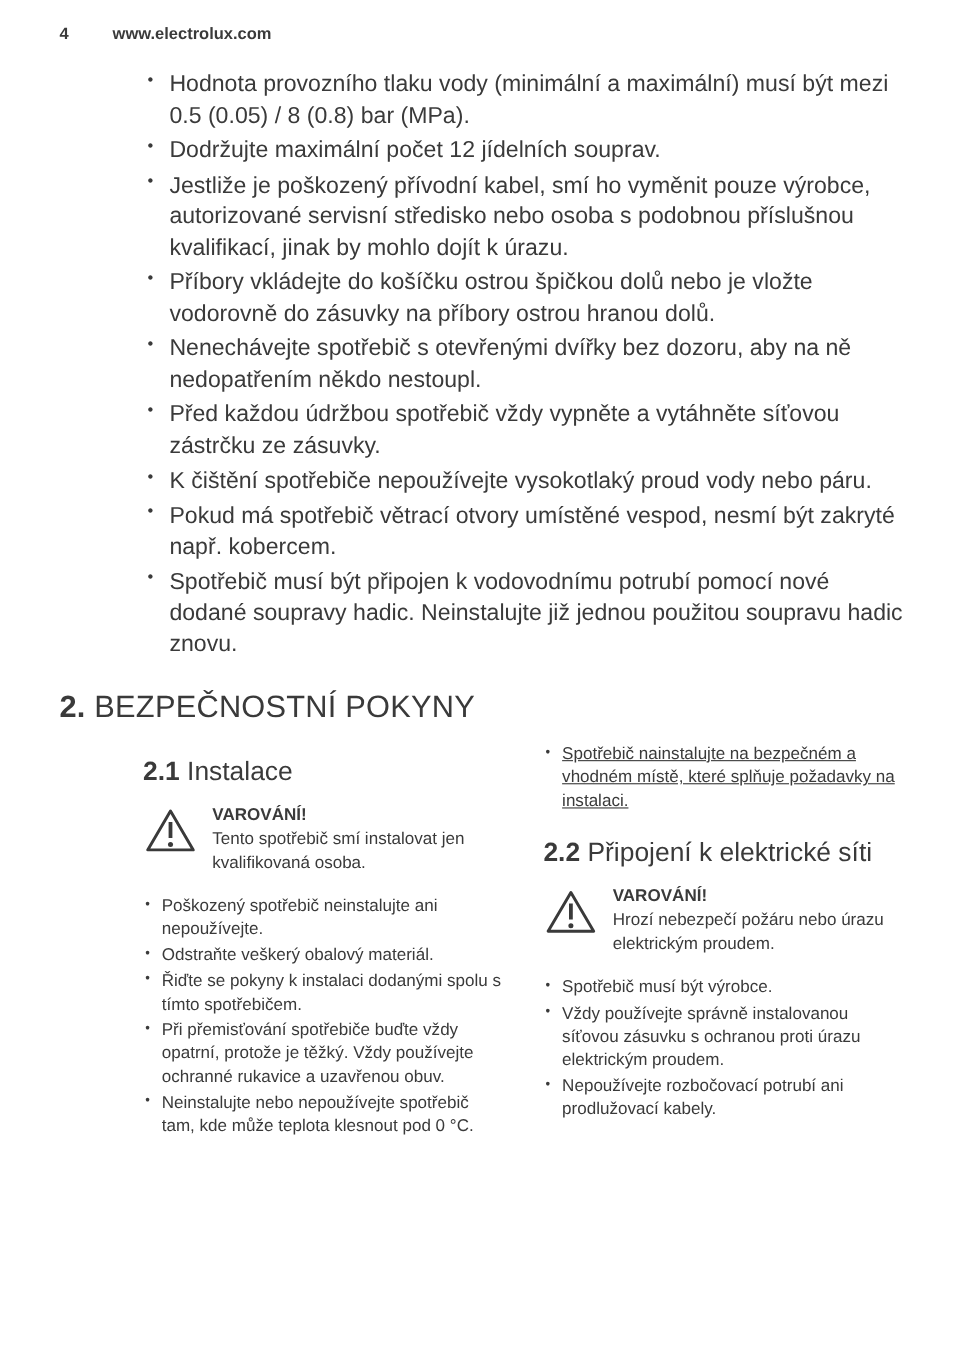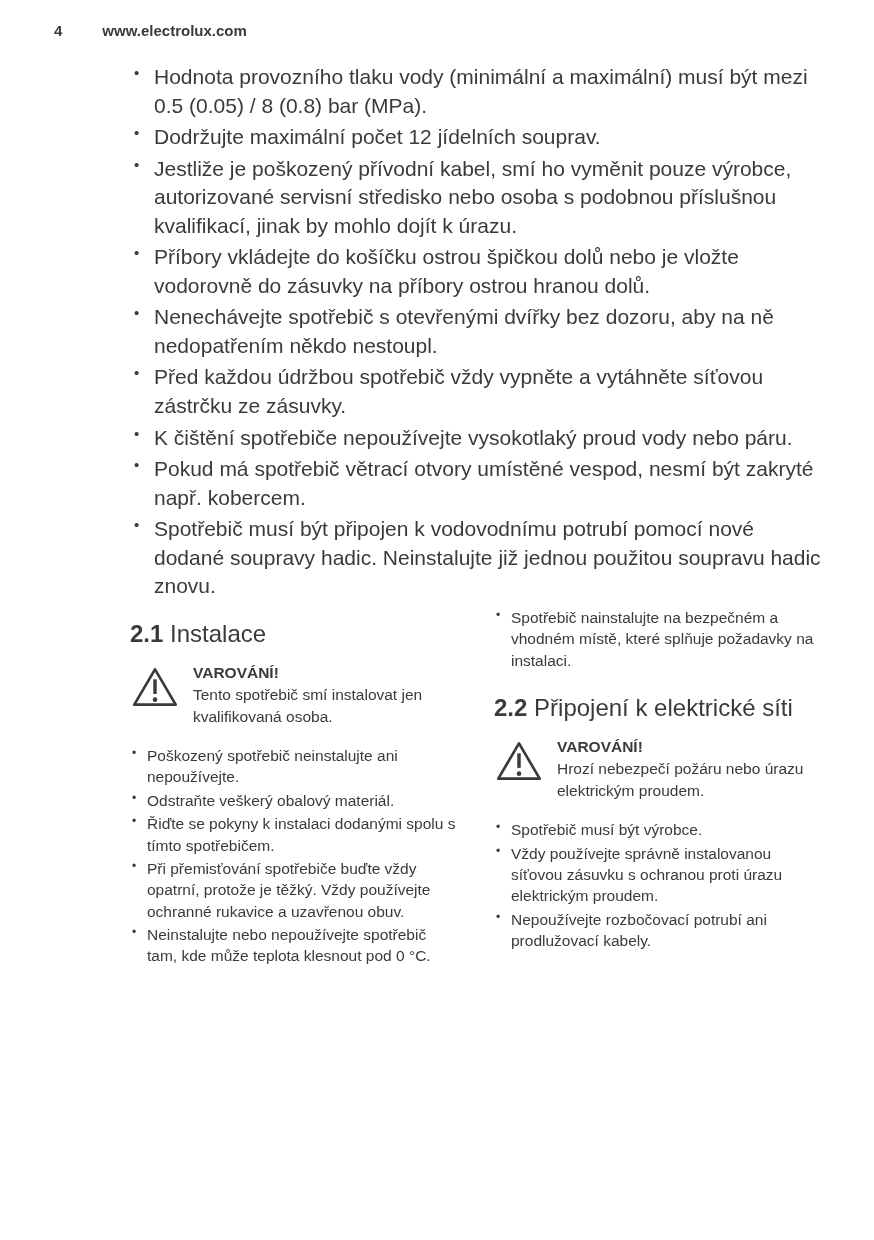--- a/index.html
+++ b/index.html
@@ -33,21 +33,21 @@
   .subsection .sub-num { font-weight: 700; }
 
   .warning-box { display: flex; gap: 15px; margin: 4px 0 18px 2px; }
   .warning-icon { flex: 0 0 auto; padding-top: 4px; }
   .warning-body { flex: 1; }
   .warning-label { font-weight: 700; margin-bottom: 1px; }
 
   .col-list > li { padding-left: 17px; margin-bottom: 2px; }
   .col-list > li::before { left: 2px; top: 0; font-size: 12px; }
 
-  .right-top-list { margin-bottom: 14px; }
+  .right-top-list { margin-bottom: 14px; text-decoration: underline; }
   .subsection.second { margin-top: 20px; }
 </style>
 </head>
 <body>
 
 <div class="page">
 
   <div class="page-header">
     <span>4</span>
     <span>www.electrolux.com</span>
@@ -58,20 +58,24 @@
     <li>Dodržujte maximální počet 12 jídelních souprav.</li>
     <li>Jestliže je poškozený přívodní kabel, smí ho vyměnit pouze výrobce, autorizované servisní středisko nebo osoba s podobnou příslušnou kvalifikací, jinak by mohlo dojít k úrazu.</li>
     <li>Příbory vkládejte do košíčku ostrou špičkou dolů nebo je vložte vodorovně do zásuvky na příbory ostrou hranou dolů.</li>
     <li>Nenechávejte spotřebič s otevřenými dvířky bez dozoru, aby na ně nedopatřením někdo nestoupl.</li>
     <li>Před každou údržbou spotřebič vždy vypněte a vytáhněte síťovou zástrčku ze zásuvky.</li>
     <li>K čištění spotřebiče nepoužívejte vysokotlaký proud vody nebo páru.</li>
     <li>Pokud má spotřebič větrací otvory umístěné vespod, nesmí být zakryté např. kobercem.</li>
     <li>Spotřebič musí být připojen k vodovodnímu potrubí pomocí nové dodané soupravy hadic. Neinstalujte již jednou použitou soupravu hadic znovu.</li>
   </ul>
 
+  <h1 class="section-title">
+    <span class="sec-num">2.</span>
+    <span class="sec-text">BEZPEČNOSTNÍ POKYNY</span>
+  </h1>
 
   <div class="columns">
 
     <div class="col">
       <h2 class="subsection">
         <span class="sub-num">2.1</span>
         <span>Instalace</span>
       </h2>
 
       <div class="warning-box">

